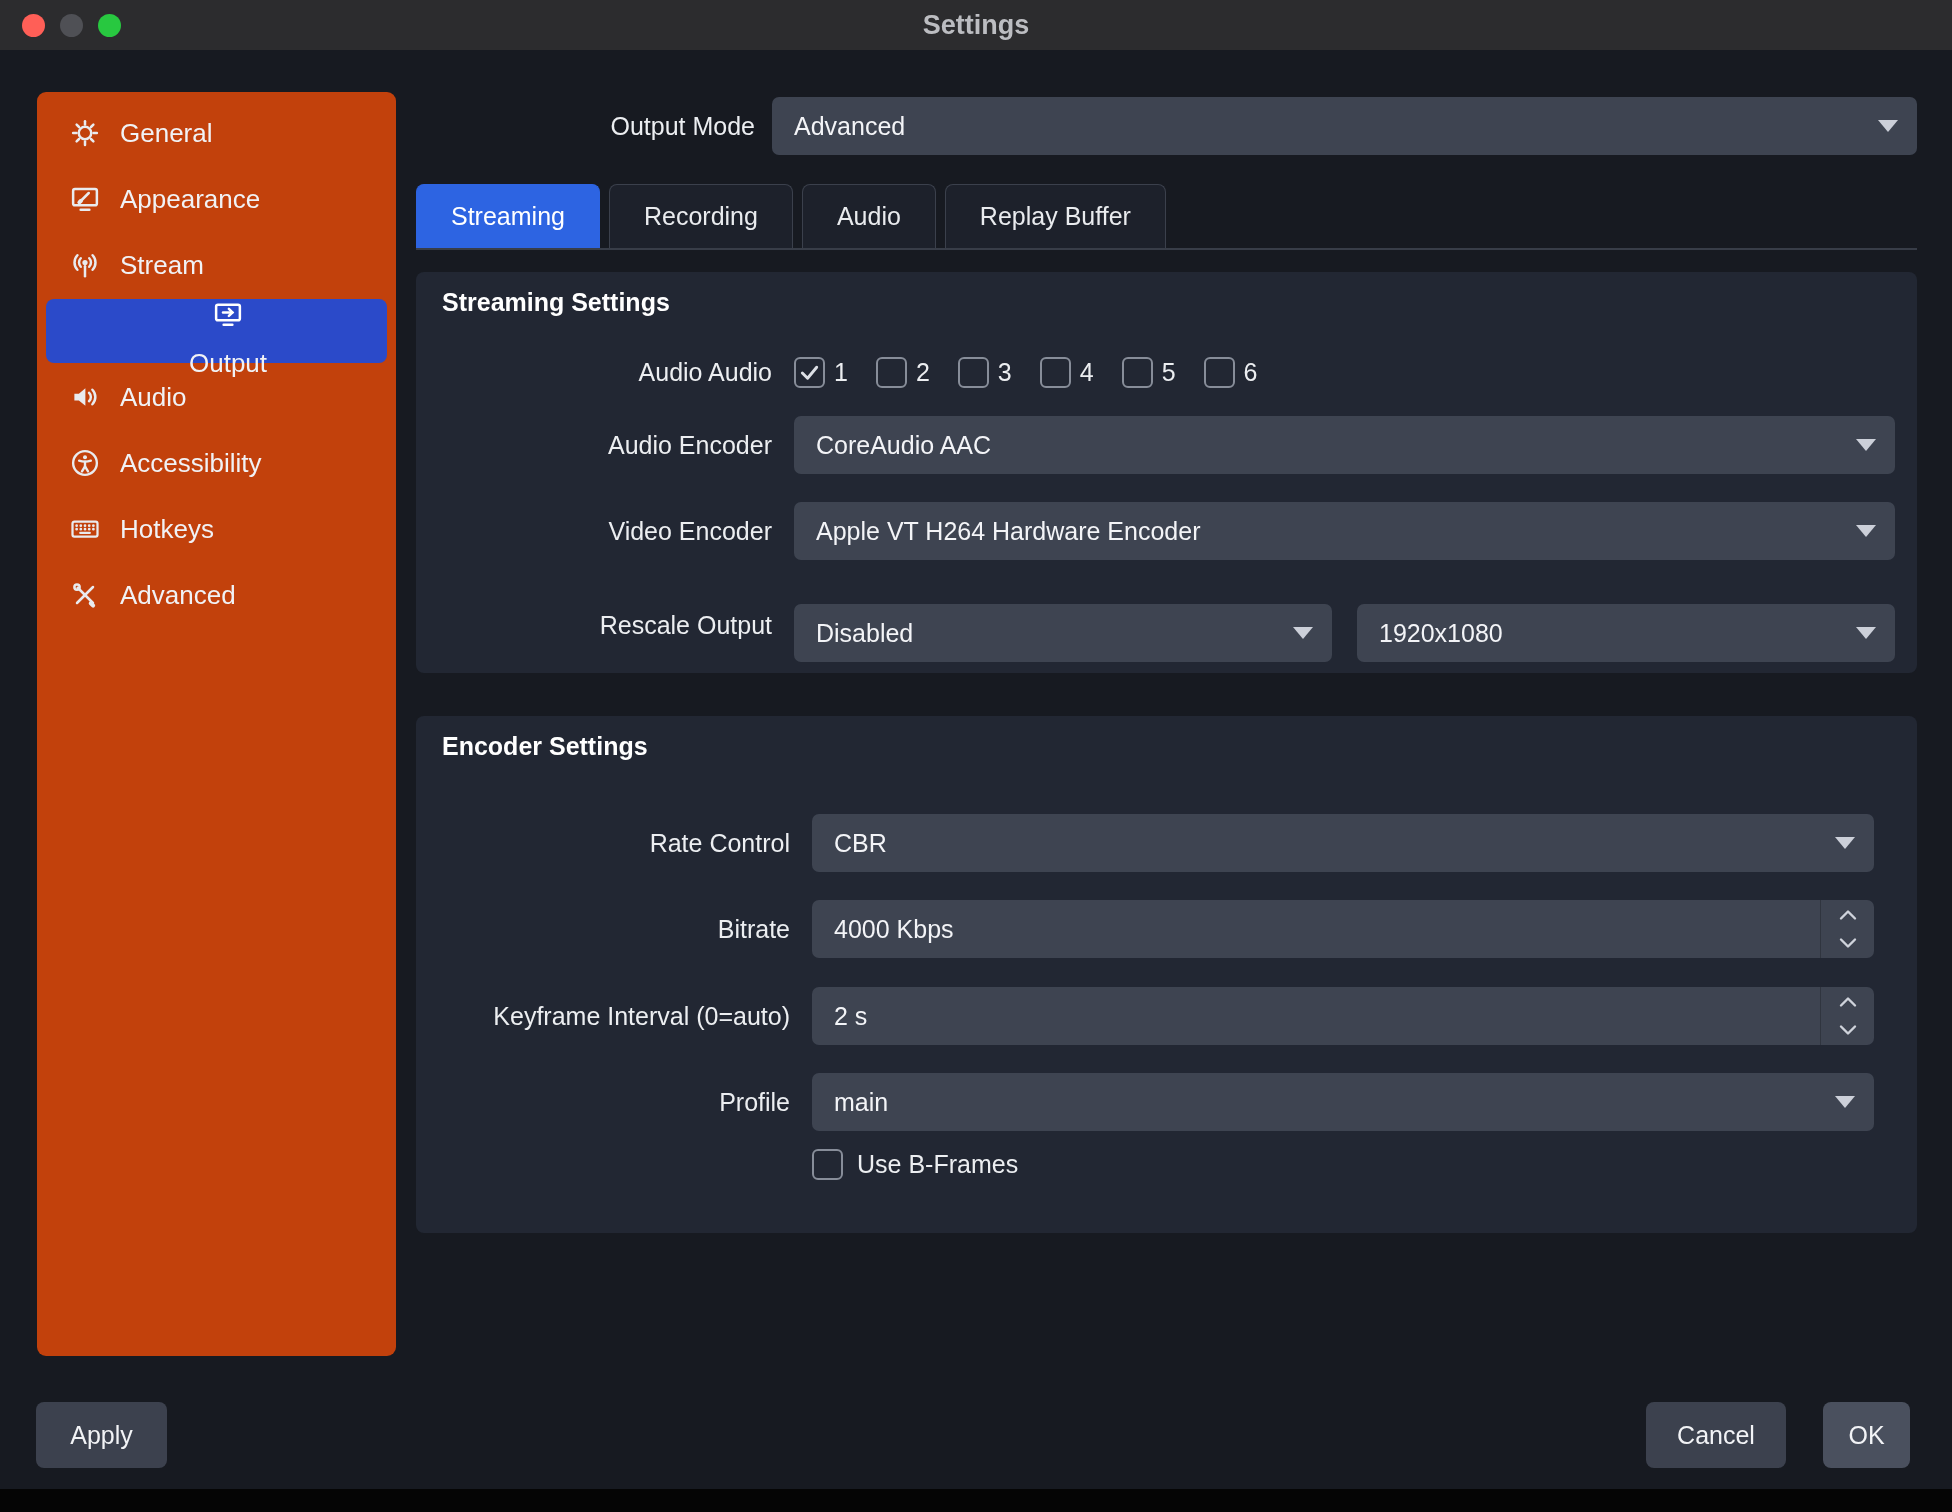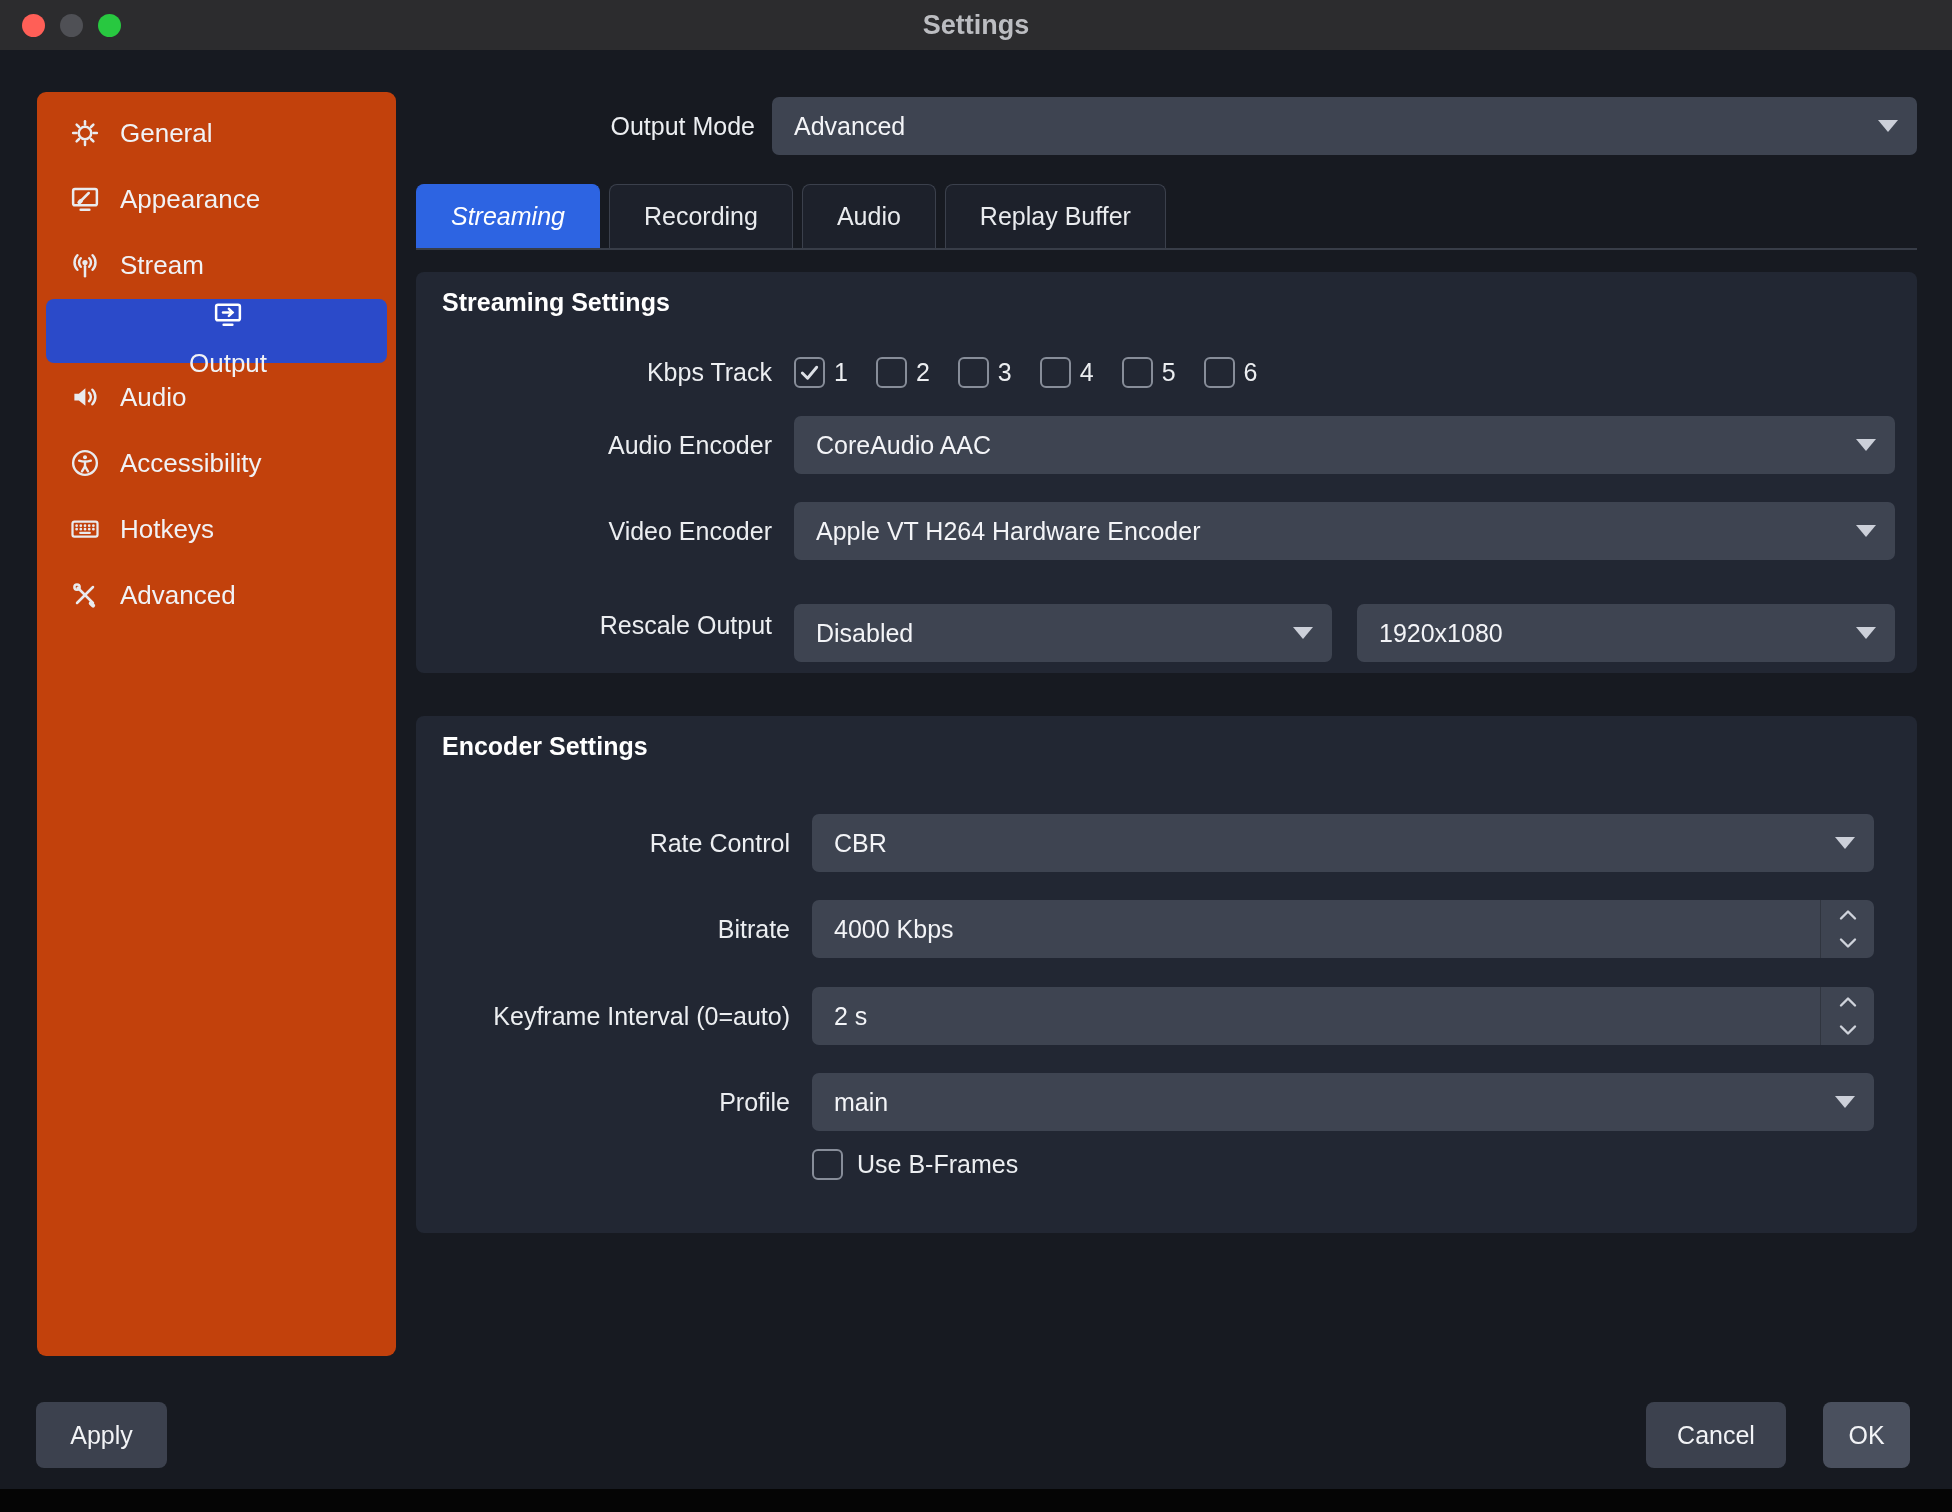--- a/index.html
+++ b/index.html
@@ -72,21 +72,21 @@
   
   .tabbar {
     position:absolute; left:416px; top:184px; width:1501px; height:66px;
     display:flex; align-items:stretch; border-bottom:2px solid #383d48;
   }
   .tab {
     display:flex; align-items:center; padding:0 34px; margin-right:9px;
     font-size:25px; color:#e9ebee; background:#1d212b;
     border:1px solid #3b404c; border-bottom:none; border-radius:8px 8px 0 0; cursor:default;
   }
-  .tab.selected { background:#2d64e2; border-color:#2d64e2; color:#ffffff;font-style:italic; }
+  .tab.selected { background:#2d64e2; border-color:#2d64e2; color:#ffffff; }
 
   
   .group { position:absolute; left:416px; width:1501px; background:#222733; border-radius:8px; }
   .g1 { top:272px; height:401px; }
   .g2 { top:716px; height:517px; }
   .group-title { position:absolute; left:26px; top:16px; font-size:25px; font-weight:700; color:#ffffff; }
   .g-row { position:absolute; left:26px; display:flex; align-items:center; }
   .g1 .g-row { right:22px; }
   .g2 .g-row { right:43px; }
   .row-label { text-align:right; font-size:25px; color:#eceef1; flex:0 0 auto; }
@@ -266,21 +266,21 @@
       </div>
     <div class="tab">
         <span>Replay Buffer</span>
       </div>
   </div>
 
   <section class="group g1">
     <h2 class="group-title">Streaming Settings</h2>
 
     <div class="g-row" style="top:80px; height:40px;">
-      <div class="row-label">Kbps Track</div>
+      <div class="row-label">Audio Audio</div>
       <div class="tracks">
         <span class="track">
           <span class="cb checked">
             <svg viewBox="0 0 24 24" width="23" height="23">
                 <path d="M4.5 12.5 L10 18 L19.5 6.5" stroke="#dde0e6" stroke-width="3" fill="none" stroke-linecap="round" stroke-linejoin="round"></path>
               </svg>
           </span>
           <span>1</span>
         </span>
         <span class="track">

